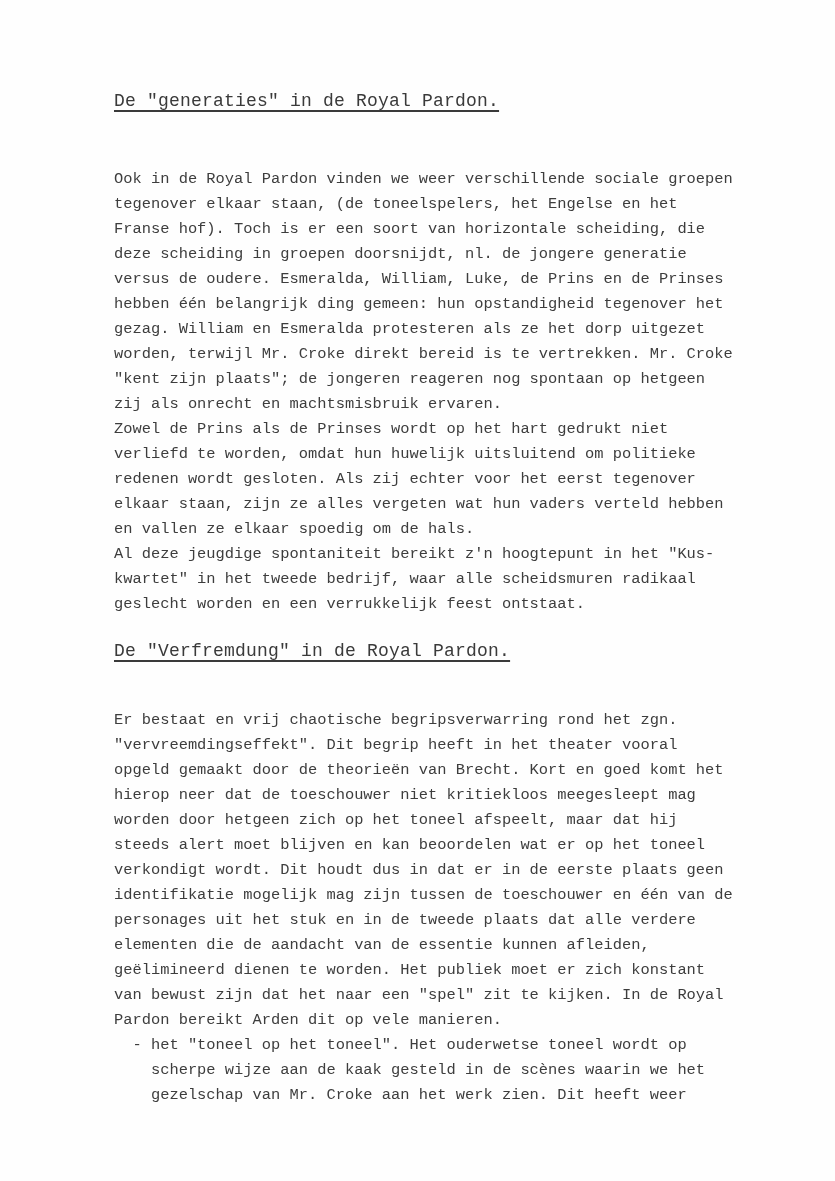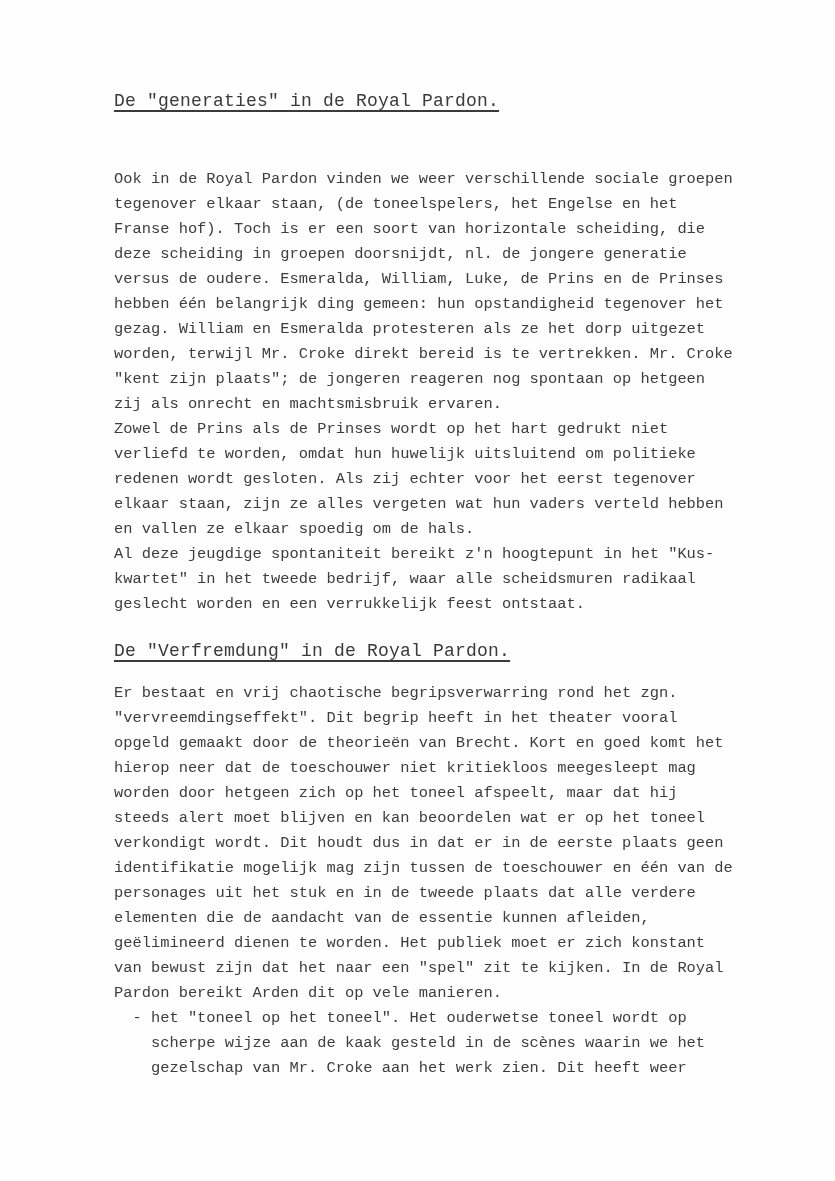--- a/index.html
+++ b/index.html
@@ -34,21 +34,21 @@
     left: 114px;
     margin: 0;
     font-size: 15.4px;
     line-height: 25px;
     white-space: pre;
     color: #3d3d3d;
   }
   #heading-1 { top: 91px; }
   #body-1    { top: 139px; margin-top: 28px; }
   #heading-2 { top: 641px; }
-  #body-2    { top: 681px; }
+  #body-2    { top: 708px; }
 </style>
 </head>
 <body>
 
 <div class="page">
   <h2 id="heading-1" class="section-heading">De "generaties" in de Royal Pardon.</h2>
   <p id="body-1" class="section-body">Ook in de Royal Pardon vinden we weer verschillende sociale groepen
 tegenover elkaar staan, (de toneelspelers, het Engelse en het
 Franse hof). Toch is er een soort van horizontale scheiding, die
 deze scheiding in groepen doorsnijdt, nl. de jongere generatie

